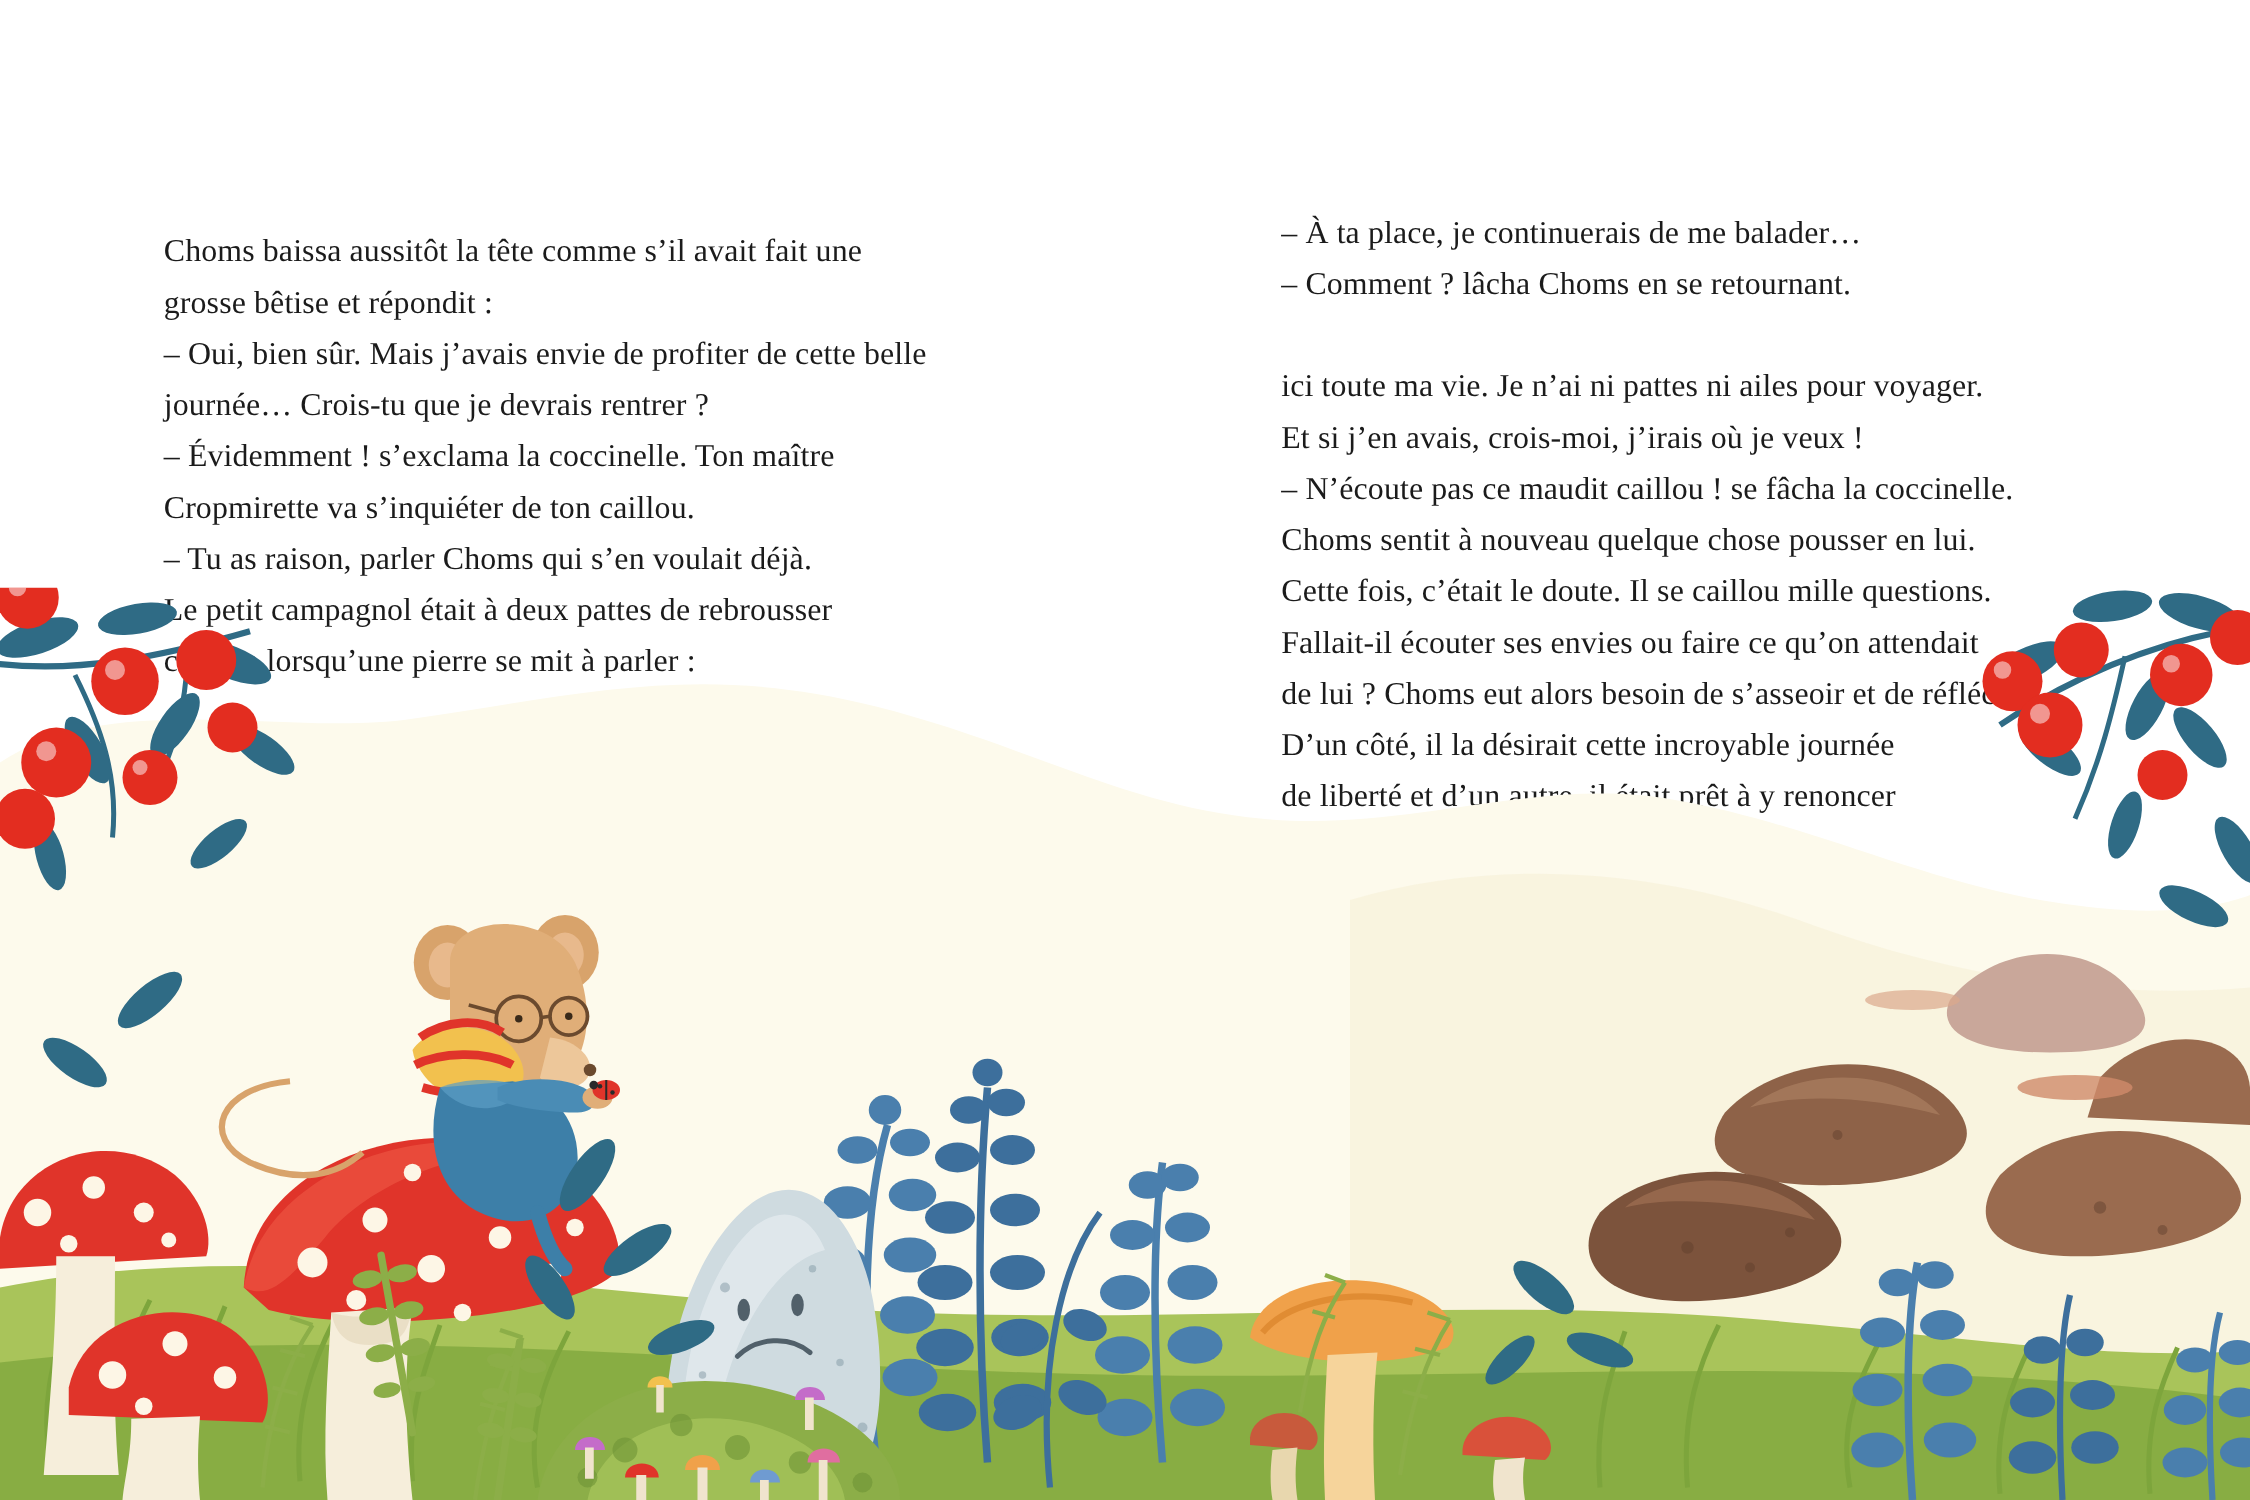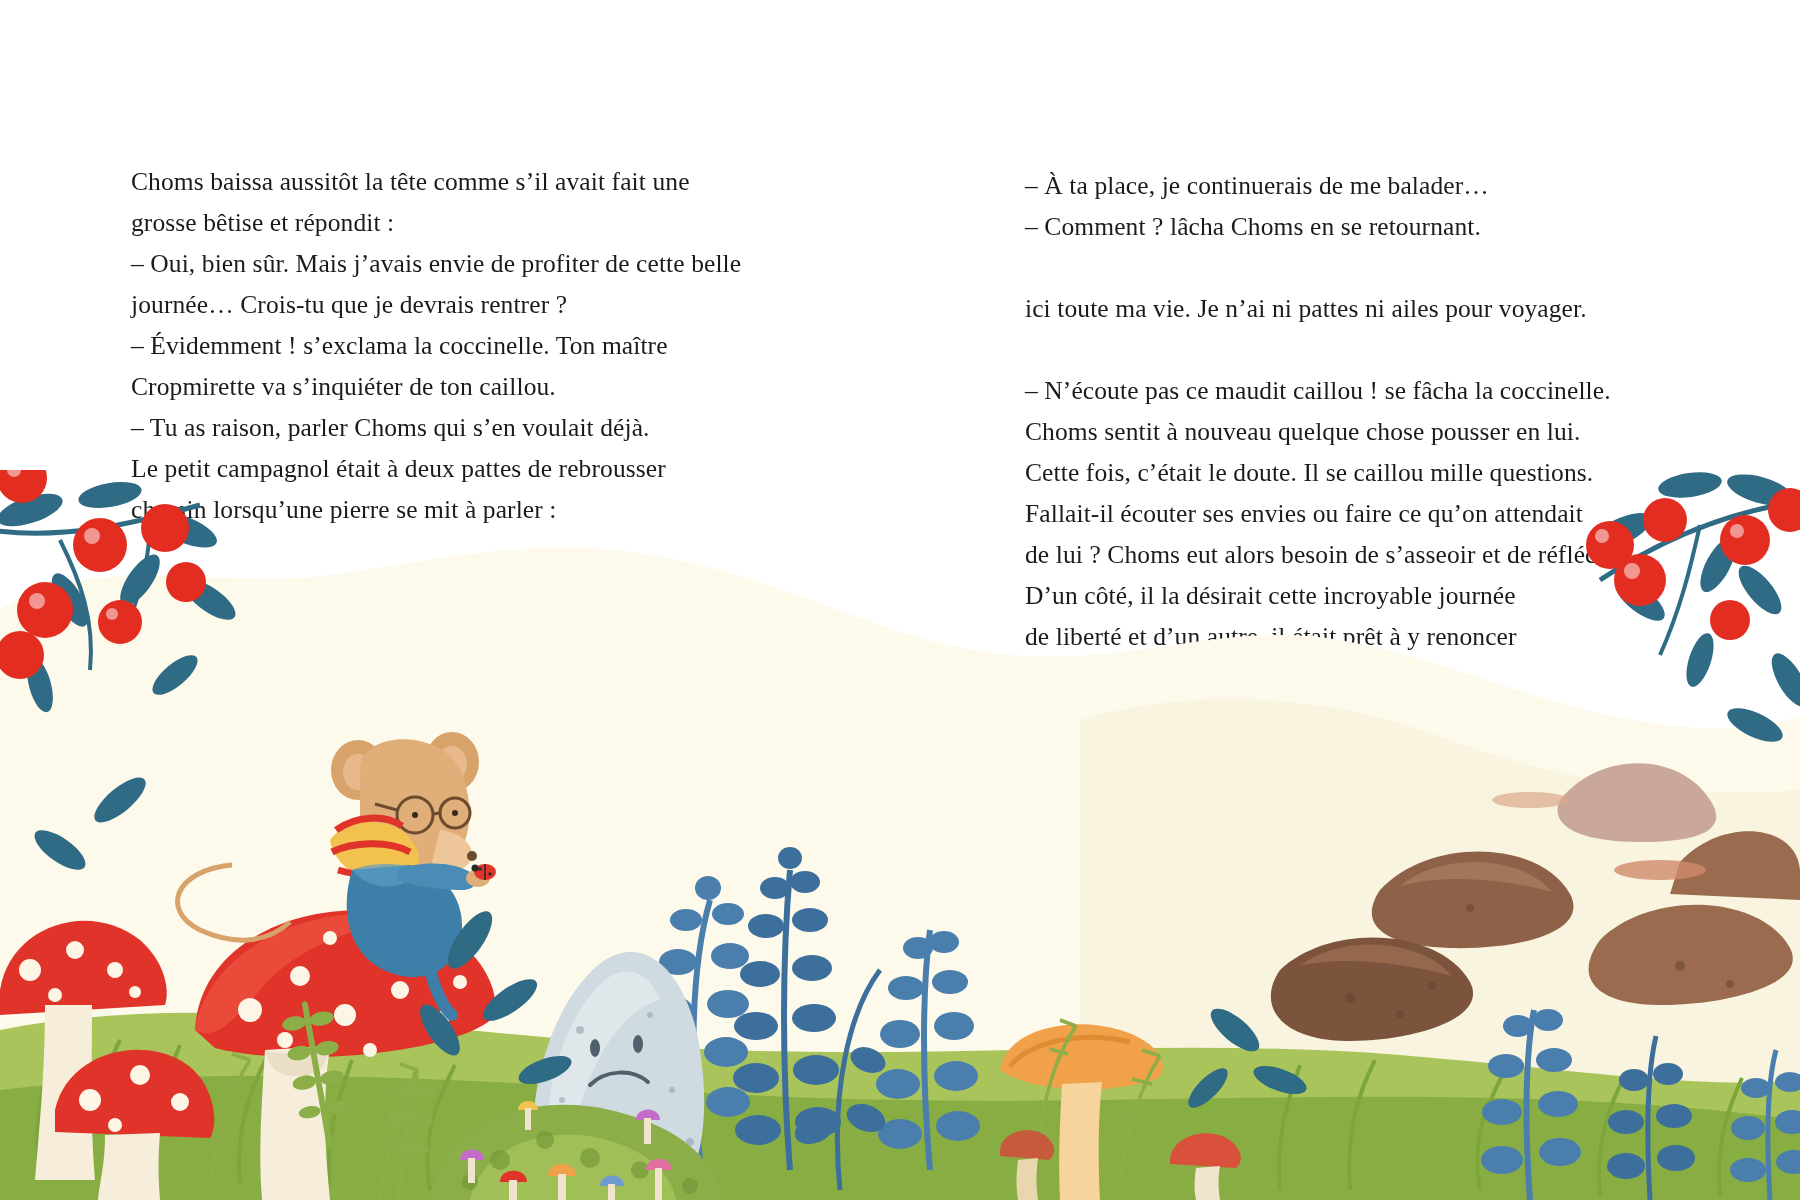--- a/index.html
+++ b/index.html
@@ -18,21 +18,21 @@
 
   
   .col {
     position: absolute;
     font-family: "Liberation Serif", serif;
     font-size: 25.5px;
     line-height: 41px;
     color: #1b1b1b;
     letter-spacing: 0.1px;
   }
-  .col-left  { left: 131px; top: 161px;  width: 640px; }
+  .col-left  { left: 131px; top: 180px;  width: 640px; }
   .col-right { left: 1025px; top: 165px; width: 680px; }
   .para { margin: 0 0 0 0; }
   .para + .para { }
   .line { white-space: nowrap; }
 
   
   .illus {
     position: absolute;
     left: 0;
     bottom: 0;
@@ -62,21 +62,21 @@
       <span class="line">chemin lorsqu’une pierre se mit à parler :</span>
     </p>
   </div>
 
   <div class="col col-right">
     <p class="para">
       <span class="line">– À ta place, je continuerais de me balader…</span><br>
       <span class="line">– Comment ? lâcha Choms en se retournant.</span><br>
       <br>
       <span class="line">ici toute ma vie. Je n’ai ni pattes ni ailes pour voyager.</span><br>
-      <br>
+      <span class="line">Et si j’en avais, crois-moi, j’irais où je veux !</span><br>
       <span class="line">– N’écoute pas ce maudit caillou ! se fâcha la coccinelle.</span>
     </p>
     <p class="para">
       <span class="line">Choms sentit à nouveau quelque chose pousser en lui.</span><br>
       <span class="line">Cette fois, c’était le doute. Il se caillou mille questions.</span><br>
       <span class="line">Fallait-il écouter ses envies ou faire ce qu’on attendait</span><br>
       <span class="line">de lui ? Choms eut alors besoin de s’asseoir et de réfléchir.</span><br>
       <span class="line">D’un côté, il la désirait cette incroyable journée</span><br>
       <span class="line">de liberté et d’un autre, il était prêt à y renoncer</span><br>
       <span class="line">pour ne pas inquiéter Cropmirette.</span><br>

